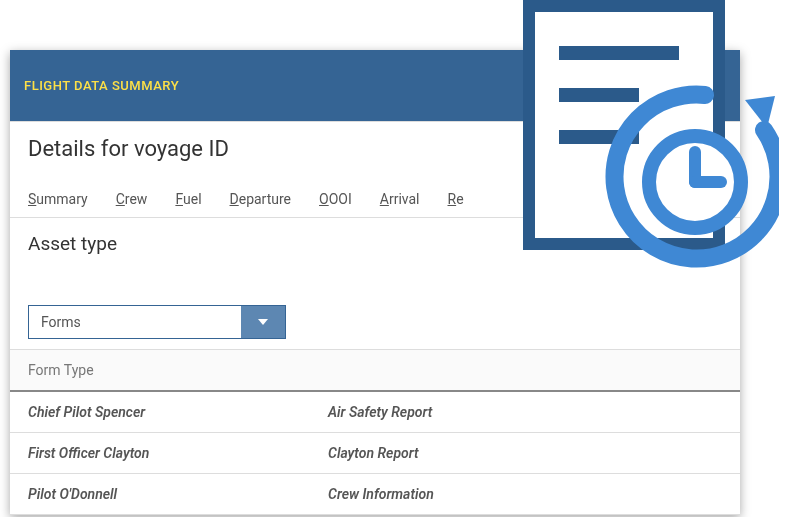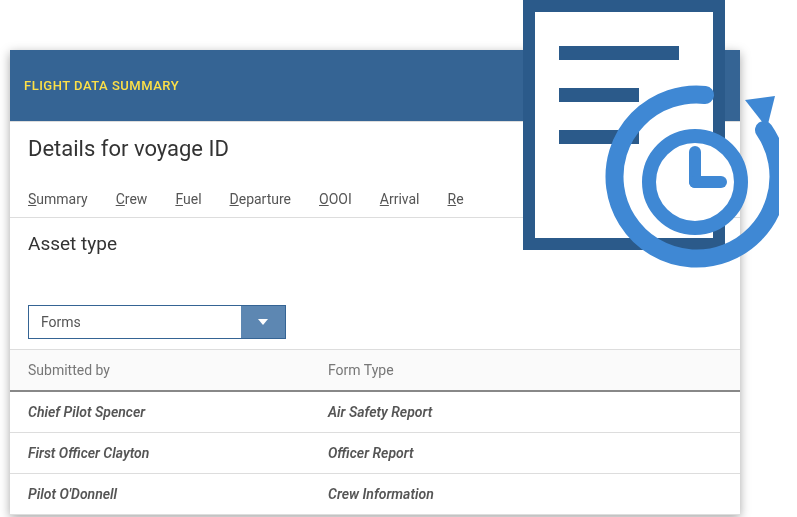--- a/index.html
+++ b/index.html
@@ -134,30 +134,29 @@
       <div class="dropdown-label">Forms</div>
       <div class="dropdown-btn">
         <div class="caret"></div>
       </div>
     </div>
   </div>
 
   <div class="section nopad">
     <div class="table">
       <div class="thead">
-        <div class="col1">Submitted by</div>
         <div class="col2">Form Type</div>
       </div>
       <div class="trow">
         <div class="col1">Chief Pilot Spencer</div>
         <div class="col2">Air Safety Report</div>
       </div>
       <div class="trow">
         <div class="col1">First Officer Clayton</div>
-        <div class="col2">Officer Report</div>
+        <div class="col2">Clayton Report</div>
       </div>
       <div class="trow">
         <div class="col1">Pilot O'Donnell</div>
         <div class="col2">Crew Information</div>
       </div>
     </div>
   </div>
 </div>
 
 <svg class="hero-icon" viewBox="0 0 270 290">

